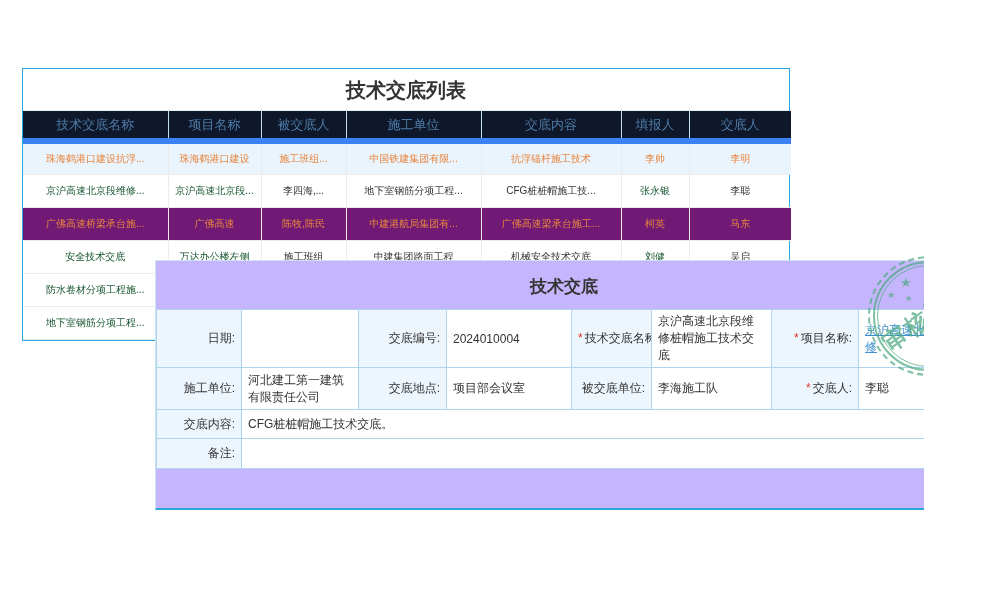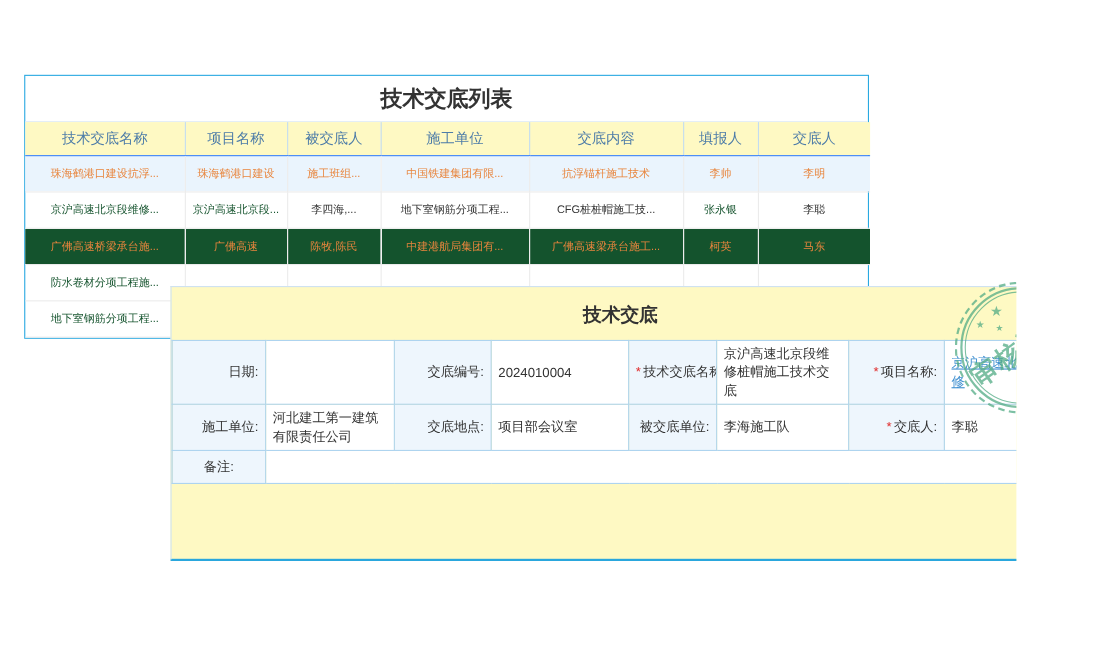--- a/index.html
+++ b/index.html
@@ -8,59 +8,59 @@
 
   
   .list-panel {
     position:absolute; left:22px; top:68px; width:768px;
     background:#fff; border:1px solid #29a9e1; z-index:1;
   }
   .list-title { height:42px; line-height:42px; text-align:center;
     font-size:20px; font-weight:bold; color:#333; border-bottom:1px solid #e4eef6; }
   table.list { width:100%; border-collapse:collapse; table-layout:fixed; }
   table.list th {
-    background:#fef9c3; color:#4d7ca8; font-weight:normal; font-size:13px;
-    height:30px; border-right:1px solid #c2dcf0; border-bottom:1px solid #3b82f6;
+    background:#0f172a; color:#4d7ca8; font-weight:normal; font-size:13px;
+    height:30px; border-right:1px solid #c2dcf0; border-bottom:6px solid #3b82f6;
   }
   table.list th:last-child { border-right:none; }
   table.list td {
     height:33px; font-size:10px; text-align:center; white-space:nowrap;
     overflow:hidden; text-overflow:clip; padding:0 4px;
     border-right:1px solid #ebebeb; border-bottom:1px solid #ebebeb;
   }
   table.list td:last-child { border-right:none; }
   tr.row-sel  td { background:#eaf4fd; }
-  tr.row-alt  td { background:#14532d; }
+  tr.row-alt  td { background:#701a75; }
   .c-orange { color:#e8853d; }
   .c-link   { color:#14532d; cursor:pointer; }
   .c-dark   { color:#333333; }
 
   
   .form-panel {
     position:absolute; left:155px; top:260px; width:818px; height:250px;
-    background:#fef9c3; border:1px solid #cfe2f0; border-bottom:2px solid #2aa7dd;
+    background:#c4b5fd; border:1px solid #cfe2f0; border-bottom:2px solid #2aa7dd;
     z-index:2;
   }
   .form-title { height:48px; line-height:52px; text-align:center;
     font-size:17px; font-weight:bold; color:#333; }
   .section-bar { height:22px; line-height:22px; padding-left:8px;
     background:#d9ecfb; border-top:1px solid #bcd9f0; border-bottom:1px solid #bcd9f0;
     font-size:12px; font-weight:600; color:#333; }
   table.form { width:100%; border-collapse:collapse; table-layout:fixed; }
   table.form td {
     border:1px solid #aed4ef; font-size:12px; color:#333;
     padding:3px 6px; vertical-align:middle; overflow:hidden;
   }
   table.form td.lbl { background:#eef6fd; text-align:right; white-space:nowrap; }
   table.form td.val { background:#fff; text-align:left; }
   table.form tr.r1 td { height:42px; }
   table.form tr.r2 td { height:42px; }
   table.form tr.r3 td { height:28px; }
   table.form tr.r4 td { height:29px; }
-  table.form tr.r5 td { height:30px;text-align:center; }
+  table.form tr.r5 td { height:30px; }
   .req { color:#e03131; margin-right:2px; }
   .proj-link { color:#3e8fd0; text-decoration:underline; cursor:pointer; }
 
   
   .stamp { position:absolute; left:868px; top:256px; width:120px; height:120px;
     z-index:3; opacity:0.75; pointer-events:none; }
   .stamp-ring { position:absolute; border-radius:50%; }
   .ring-outer { inset:0; border:2px dashed #52ab85; }
   .ring-mid   { inset:5px; border:2px solid #52ab85; }
   .ring-inner { inset:9px; border:1px solid #52ab85; }
@@ -126,20 +126,29 @@
           <td class="c-dark">李聪</td>
         </tr>
         <tr class="row-alt">
           <td class="c-orange">广佛高速桥梁承台施...</td>
           <td class="c-orange">广佛高速</td>
           <td class="c-orange">陈牧,陈民</td>
           <td class="c-orange">中建港航局集团有...</td>
           <td class="c-orange">广佛高速梁承台施工...</td>
           <td class="c-orange">柯英</td>
           <td class="c-orange">马东</td>
+        </tr>
+        <tr>
+          <td class="c-link">安全技术交底</td>
+          <td class="c-link">万达办公楼左侧</td>
+          <td class="c-dark">施工班组</td>
+          <td class="c-dark">中建集团路面工程</td>
+          <td class="c-dark">机械安全技术交底</td>
+          <td class="c-link">刘健</td>
+          <td class="c-dark">吴启</td>
         </tr>
         <tr>
           <td class="c-link">防水卷材分项工程施...</td>
           <td></td>
           <td></td>
           <td></td>
           <td></td>
           <td></td>
           <td></td>
         </tr>
@@ -183,20 +192,24 @@
         <tr class="r2">
           <td class="lbl">施工单位:</td>
           <td class="val" style="white-space:normal;margin-top:28px;">河北建工第一建筑有限责任公司</td>
           <td class="lbl">交底地点:</td>
           <td class="val">项目部会议室</td>
           <td class="lbl">被交底单位:</td>
           <td class="val">李海施工队</td>
           <td class="lbl"><span class="req">*</span><span>交底人:</span></td>
           <td class="val">李聪</td>
         </tr>
+        <tr class="r4">
+          <td class="lbl">交底内容:</td>
+          <td class="val" colspan="7">CFG桩桩帽施工技术交底。</td>
+        </tr>
         <tr class="r5">
           <td class="lbl">备注:</td>
           <td class="val" colspan="7"></td>
         </tr>
       </tbody>
     </table>
   </div>
 
   <div class="stamp">
     <div class="stamp-ring ring-outer"></div>

